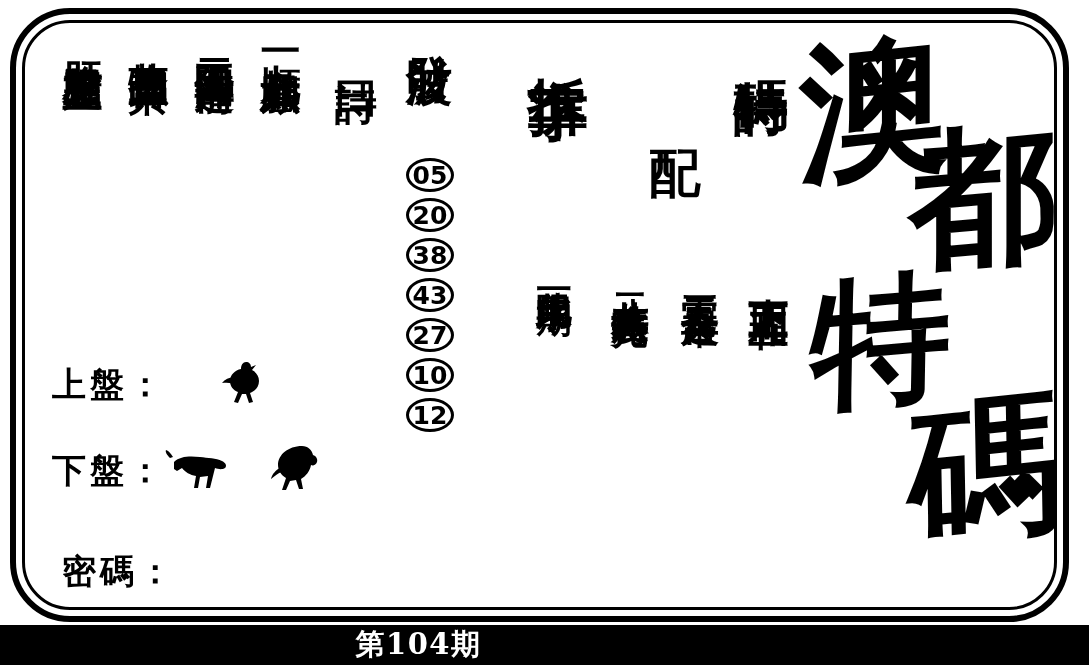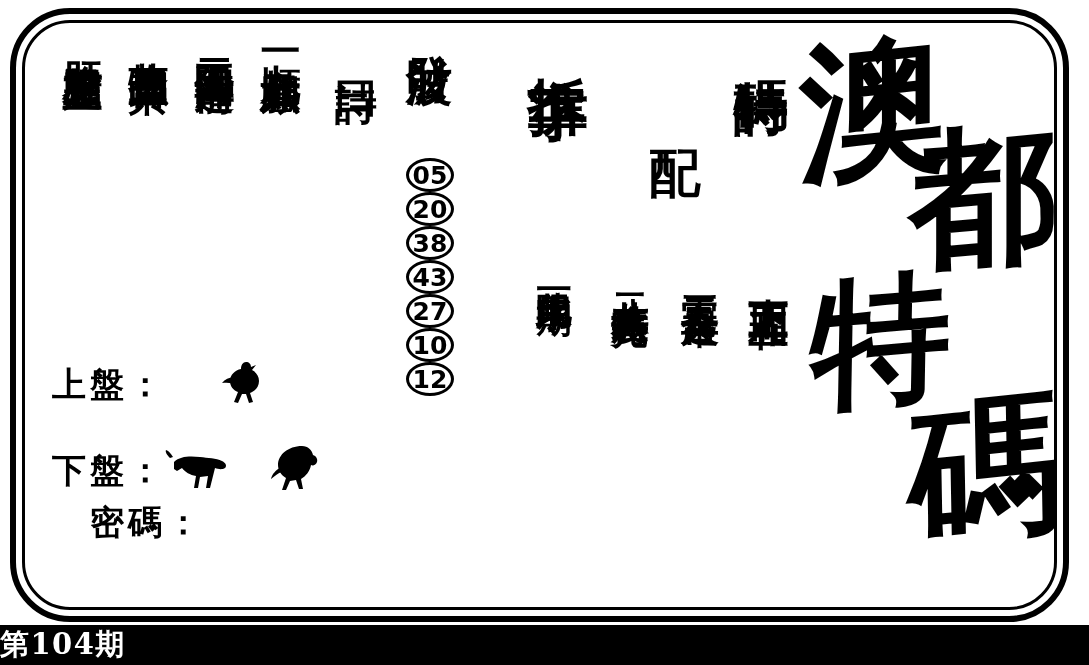--- a/index.html
+++ b/index.html
@@ -119,20 +119,21 @@
     font-size: 46px;
   }
   #numbers {
     position: absolute;
     right: 628px;
     top: 158px;
     width: 62px;
     display: flex;
     flex-direction: column;
     align-items: center;
+    gap: 6px;
   }
   .num-ball {
     width: 48px;
     height: 34px;
     border: 3px solid #000;
     border-radius: 50%;
     display: flex;
     align-items: center;
     justify-content: center;
     font-size: 25px;
@@ -157,21 +158,21 @@
   
   .blabel {
     position: absolute;
     font-size: 34px;
     font-weight: bold;
     letter-spacing: 0.12em;
     font-family: "DejaVu Serif", "Liberation Serif", serif;
   }
   #lbl-shangpan { left: 52px; top: 362px; }
   #lbl-xiapan  { left: 52px; top: 448px; }
-  #lbl-mima    { left: 62px; top: 500px; margin-left: 28px; }
+  #lbl-mima    { left: 62px; top: 549px; }
   #mima-value {
     position: absolute;
     left: 196px;
     top: 528px;
     font-size: 34px;
     font-family: "DejaVu Serif", "Liberation Serif", serif;
   }
 
   
   .animal {
@@ -193,21 +194,21 @@
     background: #000;
   }
   #issue-label-wrap {
     position: absolute;
     left: 0;
     bottom: 0;
     width: 1089px;
     height: 40px;
     display: flex;
     align-items: center;
-    justify-content: flex-start;
+    justify-content: center;
     padding-right: 252px;
     box-sizing: border-box;
   }
   #issue-label-wrap .txt {
     color: #fff;
     font-size: 29px;
     font-weight: bold;
     letter-spacing: 0.05em;
     font-family: "DejaVu Serif", "Liberation Serif", serif;
   }

